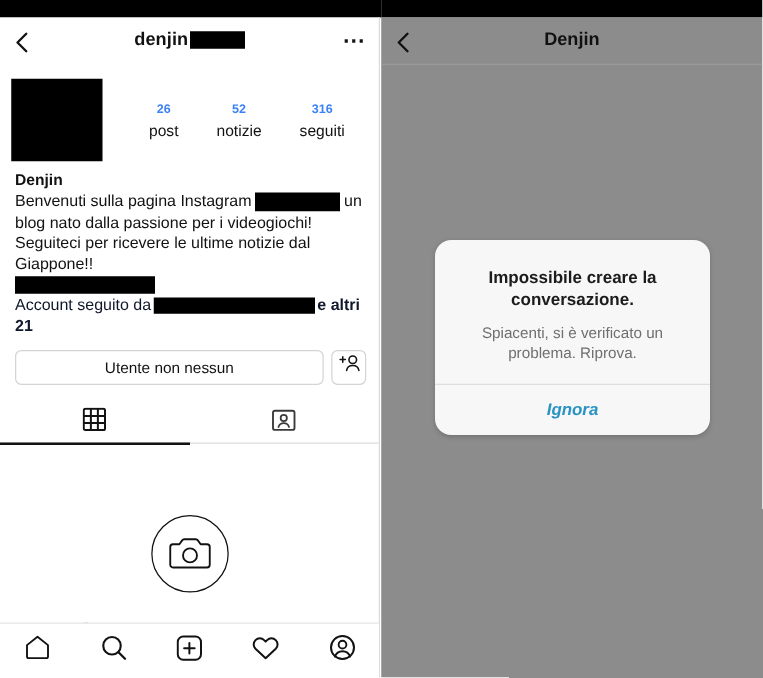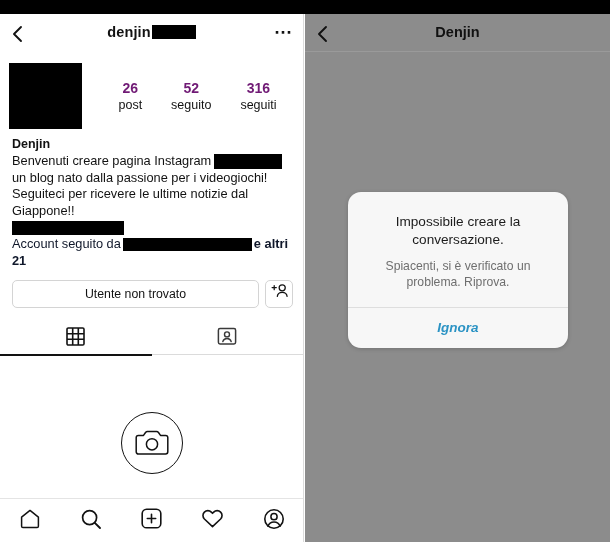--- a/index.html
+++ b/index.html
@@ -54,21 +54,21 @@
   }
 
   
   .profile-row {
     display: flex; align-items: center;
     padding: 9px 12px 0 9px;
   }
   .avatar-redact { width: 73px; height: 66px; background: #000; flex: 0 0 auto; }
   .stats { display: flex; flex: 1; justify-content: space-around; padding-left: 22px; }
   .stat { text-align: center; }
-  .stat-num { font-size: 14px; font-weight: bold; color: #701a75; line-height: 18px; }
+  .stat-num { font-size: 10px; font-weight: bold; color: #3b82f6; line-height: 18px; }
   .stat-label { font-size: 12.5px; color: #121212; line-height: 17px; }
 
   
   .bio { padding: 8px 10px 0 12px; }
   .bio-name { font-size: 12.5px; font-weight: bold; color: #121212; line-height: 15px; }
   .bio-text { font-size: 12.8px; color: #121212; line-height: 16.5px; margin-top: 1px; }
   .redact-bio1 { width: 68px; height: 15px; margin: 0 3px; }
   .redact-bio2 { width: 112px; height: 14px; display: block; margin: 2px 0 1px 0; }
   .bio-followed { font-size: 12.8px; color: #0f172a; line-height: 16.5px; }
   .redact-followers { width: 129px; height: 13px; margin: 0 2px; }
@@ -136,21 +136,21 @@
     width: 220px; height: 156px;
     background: #f7f7f7; border-radius: 13px;
     box-shadow: 0 1px 4px rgba(0,0,0,.18);
     overflow: hidden;
     display: flex; flex-direction: column;
   }
   .dialog-body {
     flex: 1; padding: 21px 18px 0 18px; text-align: center;
   }
   .dialog-title {
-    font-size: 13.6px; font-weight: normal; color: #1c1c1c; line-height: 18px;
+    font-size: 13.6px; font-weight: bold; color: #1c1c1c; line-height: 18px;
   }
   .dialog-msg {
     margin-top: 9px;
     font-size: 12.2px; color: #6f6f6f; line-height: 16px;
   }
   .dialog-divider { height: 1px; background: #dedede; }
   .dialog-action {
     height: 40px; line-height: 40px; text-align: center;
     font-size: 13.5px; color: #2b93c4; font-weight: bold;
     cursor: pointer;
@@ -183,42 +183,42 @@
 
     <div class="profile-row">
       <div class="avatar-redact"></div>
       <div class="stats">
         <div class="stat">
           <div class="stat-num">26</div>
           <div class="stat-label">post</div>
         </div>
         <div class="stat">
           <div class="stat-num">52</div>
-          <div class="stat-label">seguito</div>
+          <div class="stat-label">notizie</div>
         </div>
         <div class="stat">
           <div class="stat-num">316</div>
           <div class="stat-label">seguiti</div>
         </div>
       </div>
     </div>
 
     <div class="bio">
       <div class="bio-name">Denjin</div>
       <div class="bio-text">
-        <span>Benvenuti creare pagina Instagram</span><span class="redact redact-bio1"></span><span>un blog nato dalla passione per i videogiochi! Seguiteci per ricevere le ultime notizie dal Giappone!!</span>
+        <span>Benvenuti sulla pagina Instagram</span><span class="redact redact-bio1"></span><span>un blog nato dalla passione per i videogiochi! Seguiteci per ricevere le ultime notizie dal Giappone!!</span>
         <span class="redact redact-bio2"></span>
       </div>
       <div class="bio-followed">
         <span>Account seguito da</span><span class="redact redact-followers"></span><span class="bold">e altri 21</span>
       </div>
     </div>
 
     <div class="actions">
-      <div class="btn btn-follow">Utente non trovato</div>
+      <div class="btn btn-follow">Utente non nessun</div>
       <div class="btn btn-adduser">
         <span>
           <svg width="17" height="15" viewBox="0 0 17 15" fill="none">
             <circle cx="11.2" cy="4.8" r="3.05" stroke="#121212" stroke-width="1.25"></circle>
             <path d="M6.3 13.4c.35-2.6 2.5-4 4.9-4s4.55 1.4 4.9 4" stroke="#121212" stroke-width="1.25" stroke-linecap="round"></path>
             <path d="M1.1 4.6h4.2M3.2 2.5v4.2" stroke="#121212" stroke-width="1.25" stroke-linecap="round"></path>
           </svg>
         </span>
       </div>
     </div>

